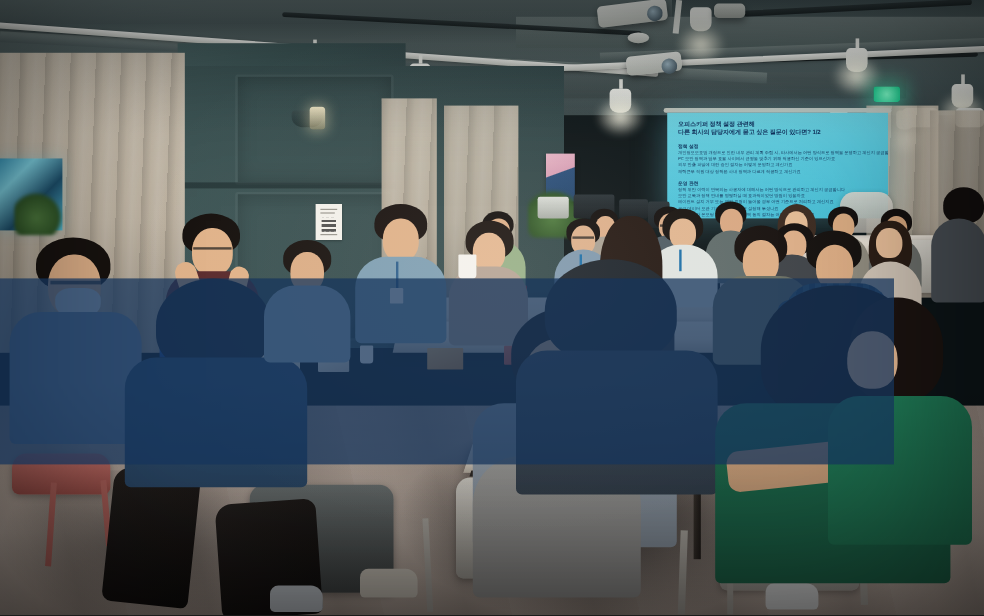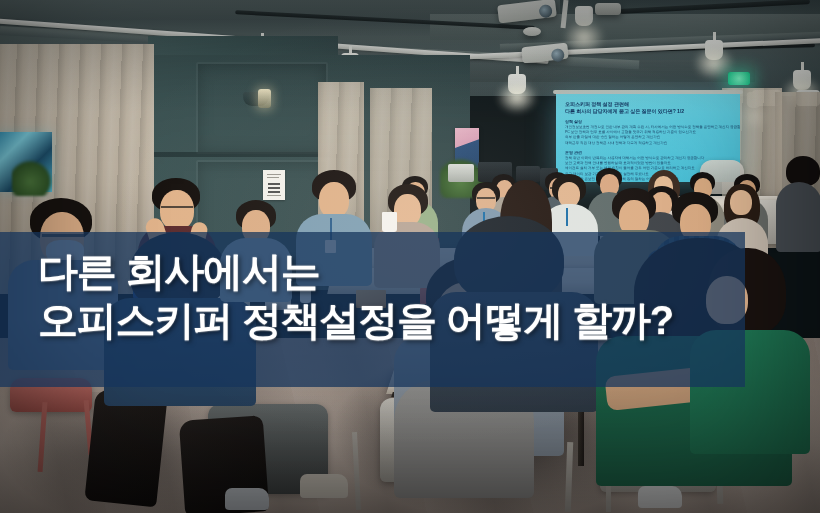--- a/index.html
+++ b/index.html
@@ -598,16 +598,14 @@
       <div class="hair" style="left:236px;top:200px;width:40px;height:30px;background:#1a1411;"></div>
       <div class="head" style="left:242px;top:210px;width:28px;height:33px;background:#dbad86;"></div>
       <div class="body" style="left:220px;top:238px;width:72px;height:64px;background:#98b3c6;"></div>
     </div>
 
     <div class="grade"></div>
     <div class="vignette"></div>
   </div>
 
   <div class="band"></div>
-  <div class="title">다른 회사에서는
-오피스키퍼 정책설정을 어떻게 할까?</div>
 
 </div>
 
 </body></html>

